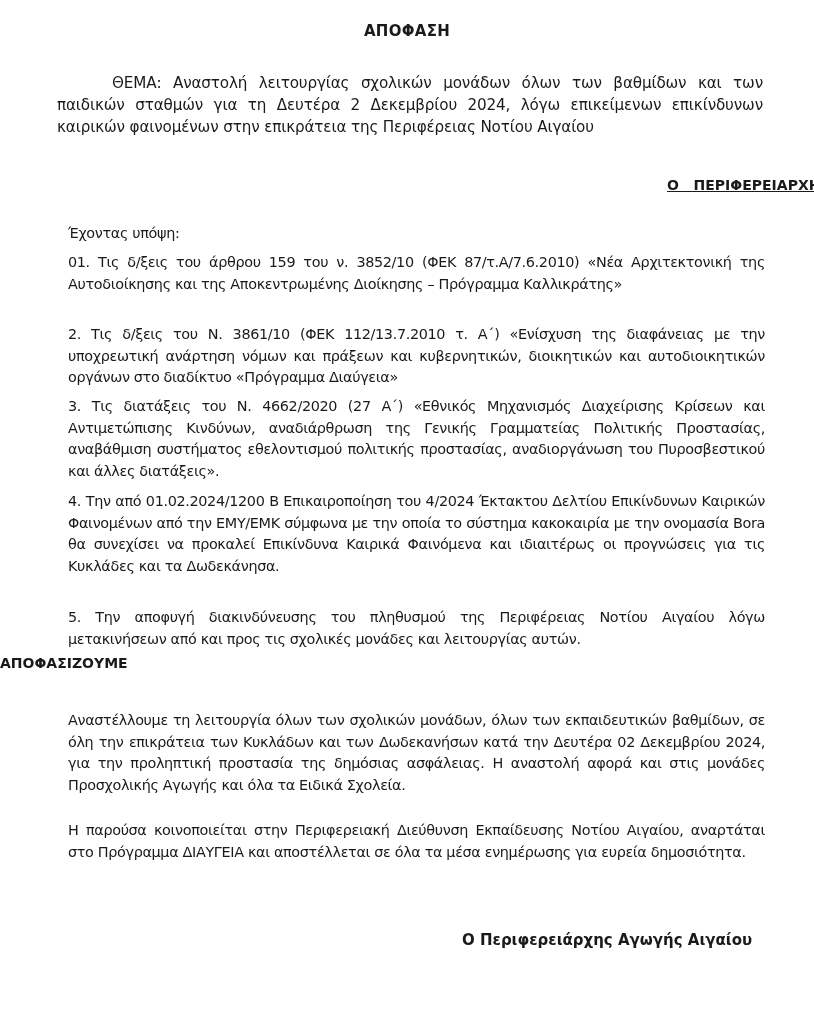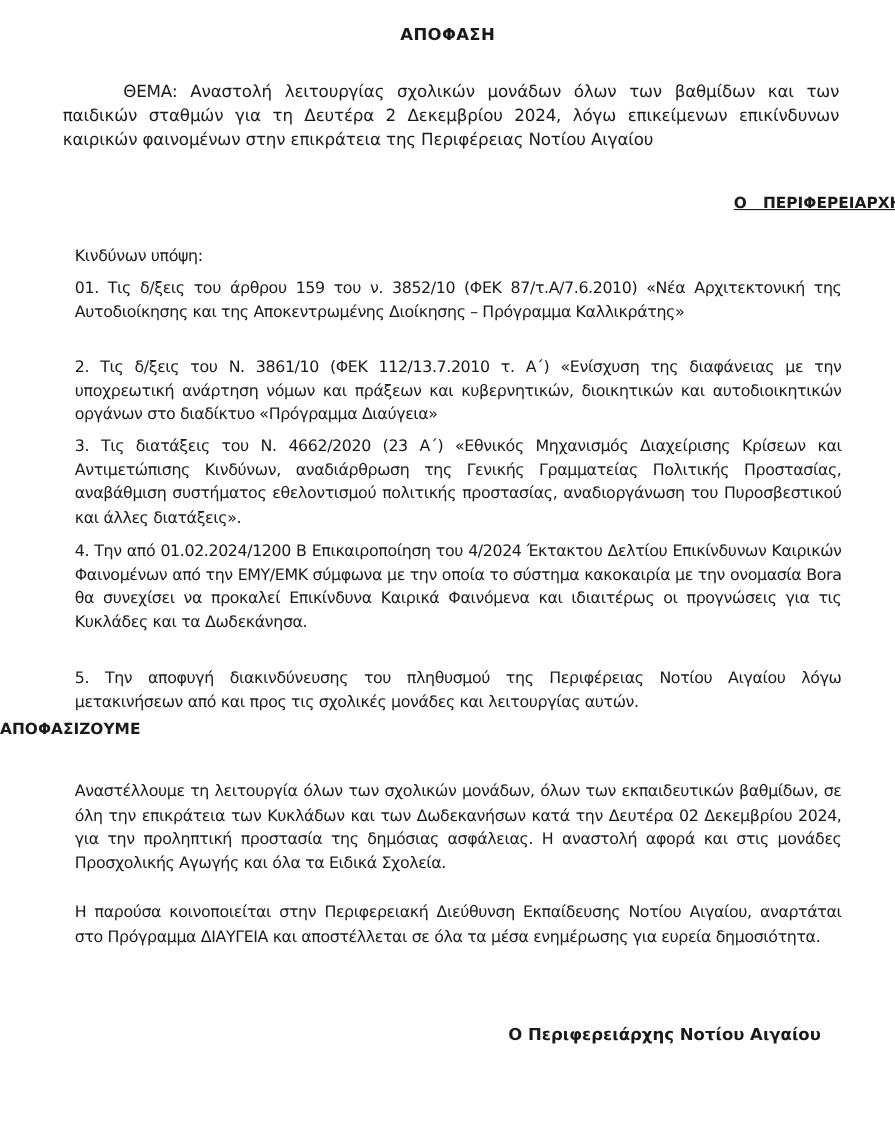--- a/index.html
+++ b/index.html
@@ -101,28 +101,28 @@
 </head>
 <body>
 
 <div class="page">
   <div class="title">ΑΠΟΦΑΣΗ</div>
 
   <div class="subject">ΘΕΜΑ: Αναστολή λειτουργίας σχολικών μονάδων όλων των βαθμίδων και των παιδικών σταθμών για τη Δευτέρα 2 Δεκεμβρίου 2024, λόγω επικείμενων επικίνδυνων καιρικών φαινομένων στην επικράτεια της Περιφέρειας Νοτίου Αιγαίου</div>
 
   <div class="authority">Ο   ΠΕΡΙΦΕΡΕΙΑΡΧΗΣ</div>
 
-  <div class="body-block intro">Κινδύνων υπόψη:</div>
+  <div class="body-block intro">Έχοντας υπόψη:</div>
 
   <div class="body-block item1">01. Τις δ/ξεις του άρθρου 159 του ν. 3852/10 (ΦΕΚ 87/τ.Α/7.6.2010) «Νέα Αρχιτεκτονική της Αυτοδιοίκησης και της Αποκεντρωμένης Διοίκησης – Πρόγραμμα Καλλικράτης»</div>
   <div class="body-block item2">2. Τις δ/ξεις του Ν. 3861/10 (ΦΕΚ 112/13.7.2010 τ. Α΄) «Ενίσχυση της διαφάνειας με την υποχρεωτική ανάρτηση νόμων και πράξεων και κυβερνητικών, διοικητικών και αυτοδιοικητικών οργάνων στο διαδίκτυο «Πρόγραμμα Διαύγεια»</div>
-  <div class="body-block item3">3. Τις διατάξεις του Ν. 4662/2020 (23 Α΄) «Εθνικός Μηχανισμός Διαχείρισης Κρίσεων και Αντιμετώπισης Κινδύνων, αναδιάρθρωση της Γενικής Γραμματείας Πολιτικής Προστασίας, αναβάθμιση συστήματος εθελοντισμού πολιτικής προστασίας, αναδιοργάνωση του Πυροσβεστικού και άλλες διατάξεις».</div>
+  <div class="body-block item3">3. Τις διατάξεις του Ν. 4662/2020 (27 Α΄) «Εθνικός Μηχανισμός Διαχείρισης Κρίσεων και Αντιμετώπισης Κινδύνων, αναδιάρθρωση της Γενικής Γραμματείας Πολιτικής Προστασίας, αναβάθμιση συστήματος εθελοντισμού πολιτικής προστασίας, αναδιοργάνωση του Πυροσβεστικού και άλλες διατάξεις».</div>
   <div class="body-block item4">4. Την από 01.02.2024/1200 Β Επικαιροποίηση του 4/2024 Έκτακτου Δελτίου Επικίνδυνων Καιρικών Φαινομένων από την ΕΜΥ/ΕΜΚ σύμφωνα με την οποία το σύστημα κακοκαιρία με την ονομασία Bora θα συνεχίσει να προκαλεί Επικίνδυνα Καιρικά Φαινόμενα και ιδιαιτέρως οι προγνώσεις για τις Κυκλάδες και τα Δωδεκάνησα.</div>
   <div class="body-block item5">5. Την αποφυγή διακινδύνευσης του πληθυσμού της Περιφέρειας Νοτίου  Αιγαίου λόγω μετακινήσεων από και προς τις σχολικές μονάδες και λειτουργίας αυτών.</div>
 
   <div class="decide">ΑΠΟΦΑΣΙΖΟΥΜΕ</div>
 
   <div class="body-block decision">Αναστέλλουμε τη λειτουργία όλων των σχολικών μονάδων, όλων των εκπαιδευτικών βαθμίδων, σε όλη την επικράτεια των Κυκλάδων και των Δωδεκανήσων κατά την Δευτέρα 02 Δεκεμβρίου 2024, για την προληπτική προστασία της δημόσιας ασφάλειας. Η αναστολή αφορά και στις μονάδες Προσχολικής Αγωγής και όλα τα Ειδικά Σχολεία.</div>
 
   <div class="body-block notice">Η παρούσα κοινοποιείται στην Περιφερειακή Διεύθυνση Εκπαίδευσης Νοτίου Αιγαίου, αναρτάται στο Πρόγραμμα ΔΙΑΥΓΕΙΑ και αποστέλλεται σε όλα τα μέσα ενημέρωσης για ευρεία δημοσιότητα.</div>
 
-  <div class="signature-role">Ο Περιφερειάρχης Νοτίου Αιγαίου</div>
+  <div class="signature-role">Ο Περιφερειάρχης Αγωγής Αιγαίου</div>
 </div>
 
 </body></html>

